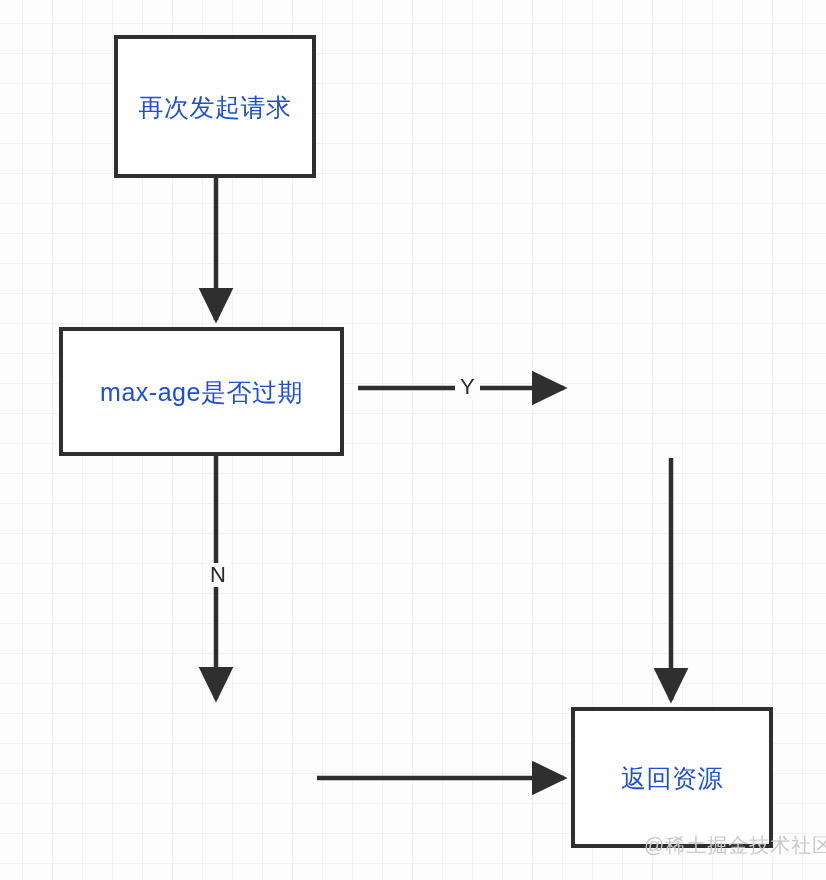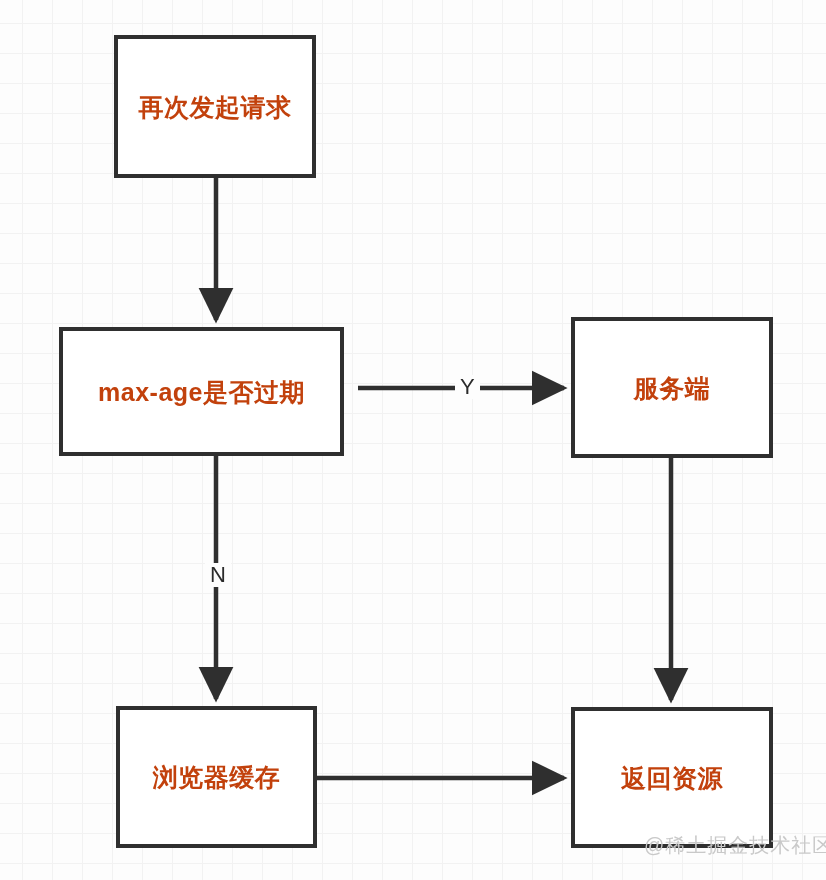--- a/index.html
+++ b/index.html
@@ -43,25 +43,25 @@
     background: #ffffff;
     border: 4px solid #2f2f2f;
     display: flex;
     align-items: center;
     justify-content: center;
     z-index: 3;
   }
 
   .node-label {
     font-size: 25px;
-    color: #c2410c;
+    color: #1d4ed8;
     letter-spacing: 0.5px;
     line-height: 1.2;
     white-space: nowrap;
-    font-weight: 700;
+    font-weight: 400;
   }
 
   .edge-label {
     position: absolute;
     font-size: 22px;
     color: #2b2b2b;
     background: #fdfdfd;
     padding: 1px 5px;
     z-index: 4;
     line-height: 1;
@@ -123,27 +123,21 @@
   </svg>
 
   <div class="node" id="node-request">
     <span class="node-label">再次发起请求</span>
   </div>
 
   <div class="node" id="node-maxage">
     <span class="node-label">max-age是否过期</span>
   </div>
 
-  <div class="node" id="node-server">
-    <span class="node-label">服务端</span>
-  </div>
 
-  <div class="node" id="node-cache">
-    <span class="node-label">浏览器缓存</span>
-  </div>
 
   <div class="node" id="node-resource">
     <span class="node-label">返回资源</span>
   </div>
 
   <span class="edge-label" id="label-yes">Y</span>
 
   <span class="edge-label" id="label-no">N</span>
 
   <span class="watermark" id="watermark-text">@稀土掘金技术社区</span>

